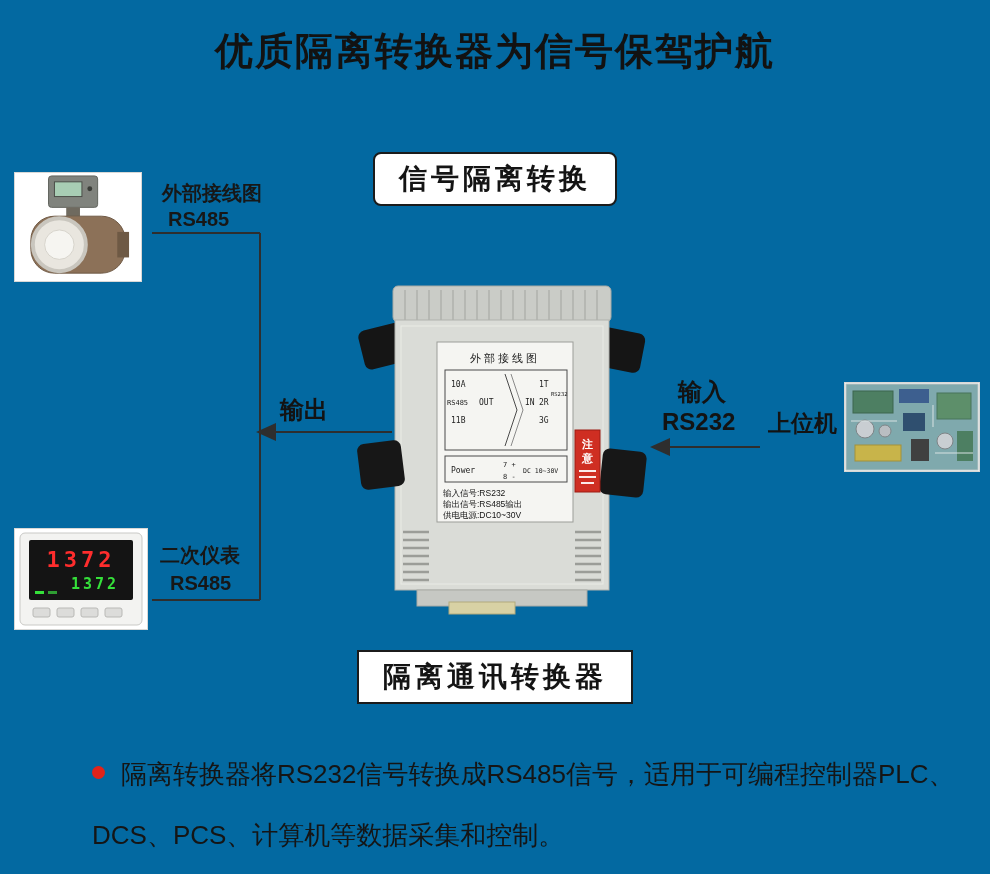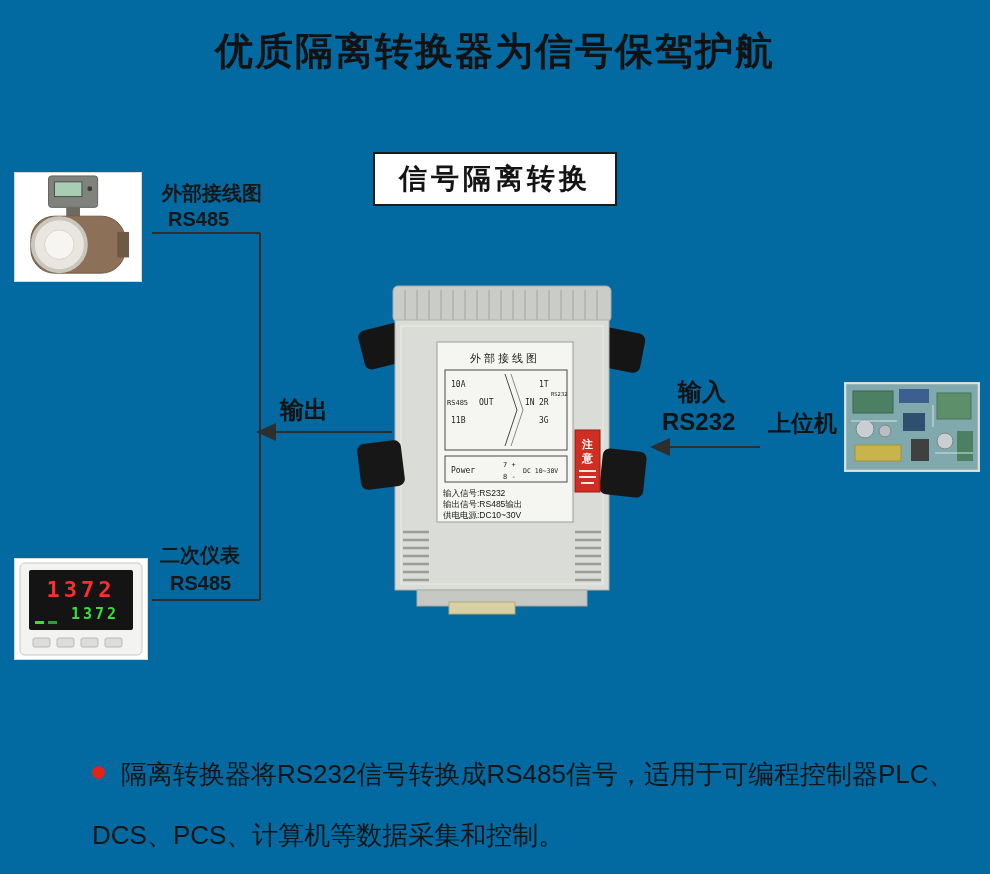--- a/index.html
+++ b/index.html
@@ -2,21 +2,21 @@
 <html><head>
 <meta charset="utf-8">
 <style>
   * { margin:0; padding:0; box-sizing:border-box; }
   html,body { background:#ffffff; }
   body { font-family:"Liberation Sans","DejaVu Sans",sans-serif; color:#141414; }
   .canvas { position:relative; width:990px; height:874px; background:#0369a1; overflow:hidden; }
   .abs { position:absolute;text-align:right; }
   .page-title { top:26px; left:0; width:100%; text-align:center; font-size:38px; font-weight:700; letter-spacing:2px; color:#121212; }
   .label-box { position:absolute; left:50%; transform:translateX(-50%); border:2px solid #1b1b1b; background:#fff; font-size:28px; font-weight:700; letter-spacing:4px; padding:6px 24px; white-space:nowrap; }
-  .label-box.top-box { top:152px; }
+  .label-box.top-box { top:152px;border-radius:8px; }
   .label-box.bottom-box { top:650px; }
   .img-frame { position:absolute; border:1px solid #d8d8d6; background:#fff; }
   .side-label { position:absolute; font-size:20px; font-weight:700; white-space:nowrap; color:#171717; }
   .arrow-label { position:absolute; font-size:24px; font-weight:700; white-space:nowrap; color:#131313; }
   .overlay { position:absolute; left:0; top:0; width:990px; height:874px; pointer-events:none; }
   .footer-line { position:absolute; left:56px; font-size:26px; color:#151515; white-space:nowrap;margin-left:36px; }
   .footer-line.l1 { top:757px; }
   .footer-line.l2 { top:818px; }
   .bullet { display:inline-block; width:13px; height:13px; border-radius:50%; background:#e2231a; margin-right:16px; vertical-align:4px; }
   svg text { user-select:none; }
@@ -38,21 +38,21 @@
       <rect x="52" y="35" width="14" height="9" fill="#6f6a5f"></rect>
       <rect x="16" y="44" width="96" height="58" rx="24" fill="#8c7158" stroke="#6e5944"></rect>
       <rect x="104" y="60" width="12" height="26" fill="#6e5944"></rect>
       <circle cx="45" cy="73" r="27" fill="#e9e6df" stroke="#c9c6be" stroke-width="4"></circle>
       <circle cx="45" cy="73" r="15" fill="#f6f5f1" stroke="#d6d3cb"></circle>
     </svg>
   </div>
   <div class="side-label" style="left:162px; top:180px;">外部接线图</div>
   <div class="side-label" style="left:168px; top:208px;">RS485</div>
 
-  <div class="img-frame" style="left:14px; top:558px; width:134px; height:102px;">
+  <div class="img-frame" style="left:14px; top:528px; width:134px; height:102px;">
     <svg width="132" height="100" viewBox="0 0 132 100">
       <rect x="5" y="4" width="122" height="92" rx="5" fill="#f3f3f1" stroke="#c9c9c6"></rect>
       <rect x="14" y="11" width="104" height="60" rx="2" fill="#141414"></rect>
       <text x="66" y="38" font-size="22" font-weight="bold" text-anchor="middle" fill="#ff2d2d" letter-spacing="4" font-family="'DejaVu Sans Mono',monospace">1372</text>
       <text x="80" y="60" font-size="15" font-weight="bold" text-anchor="middle" fill="#35e03a" letter-spacing="3" font-family="'DejaVu Sans Mono',monospace">1372</text>
       <rect x="20" y="62" width="9" height="3" fill="#35e03a"></rect>
       <rect x="33" y="62" width="9" height="3" fill="#2f9e33"></rect>
       <rect x="18" y="79" width="17" height="9" rx="2" fill="#dcdcda" stroke="#b9b9b6"></rect>
       <rect x="42" y="79" width="17" height="9" rx="2" fill="#dcdcda" stroke="#b9b9b6"></rect>
       <rect x="66" y="79" width="17" height="9" rx="2" fill="#dcdcda" stroke="#b9b9b6"></rect>
@@ -151,19 +151,20 @@
         <rect x="58" y="30" width="22" height="18" fill="#2f4f6f"></rect>
         <rect x="10" y="62" width="46" height="16" fill="#c8b44a" stroke="#a3913a"></rect>
         <rect x="66" y="56" width="18" height="22" fill="#404040"></rect>
         <circle cx="100" cy="58" r="8" fill="#c9ced2" stroke="#7e8487"></circle>
         <rect x="112" y="48" width="16" height="30" fill="#4d7f62"></rect>
         <path d="M6 38 H52 M88 22 V44 M90 70 H128" stroke="#d8e2e2" stroke-width="1" fill="none"></path>
       </g>
     </svg>
   </div>
 
+  <div class="label-box bottom-box">隔离通讯转换器</div>
 
   <div class="footer-line l1">
     <span class="bullet"></span><span>隔离转换器将RS232信号转换成RS485信号，适用于可编程控制器PLC、</span>
   </div>
   <div class="footer-line l2">DCS、PCS、计算机等数据采集和控制。</div>
 
 </div>
 
 </body></html>

